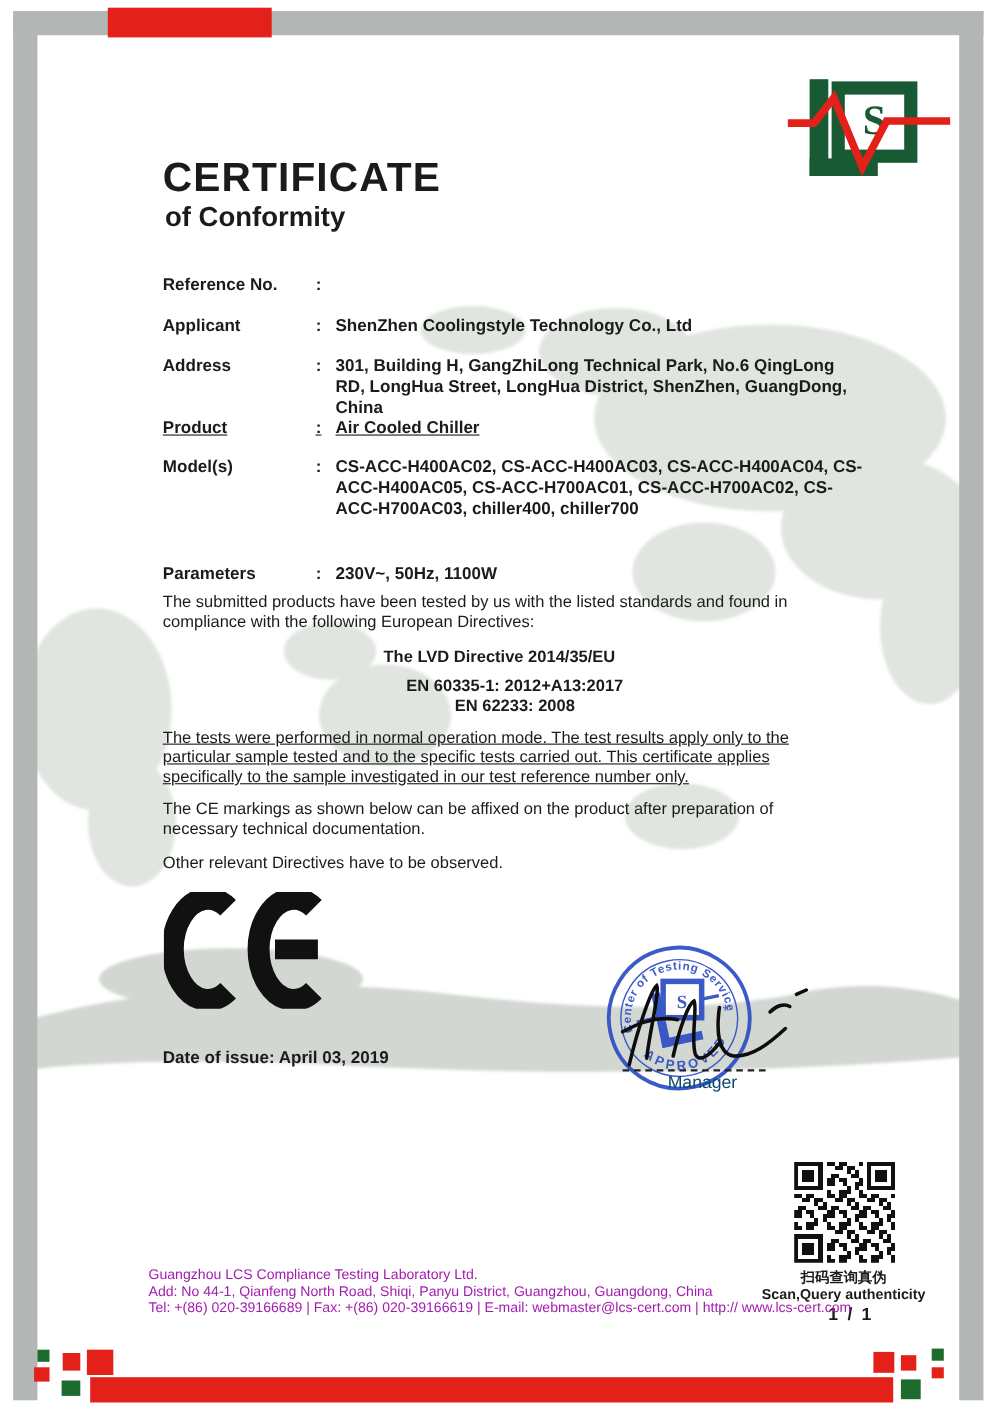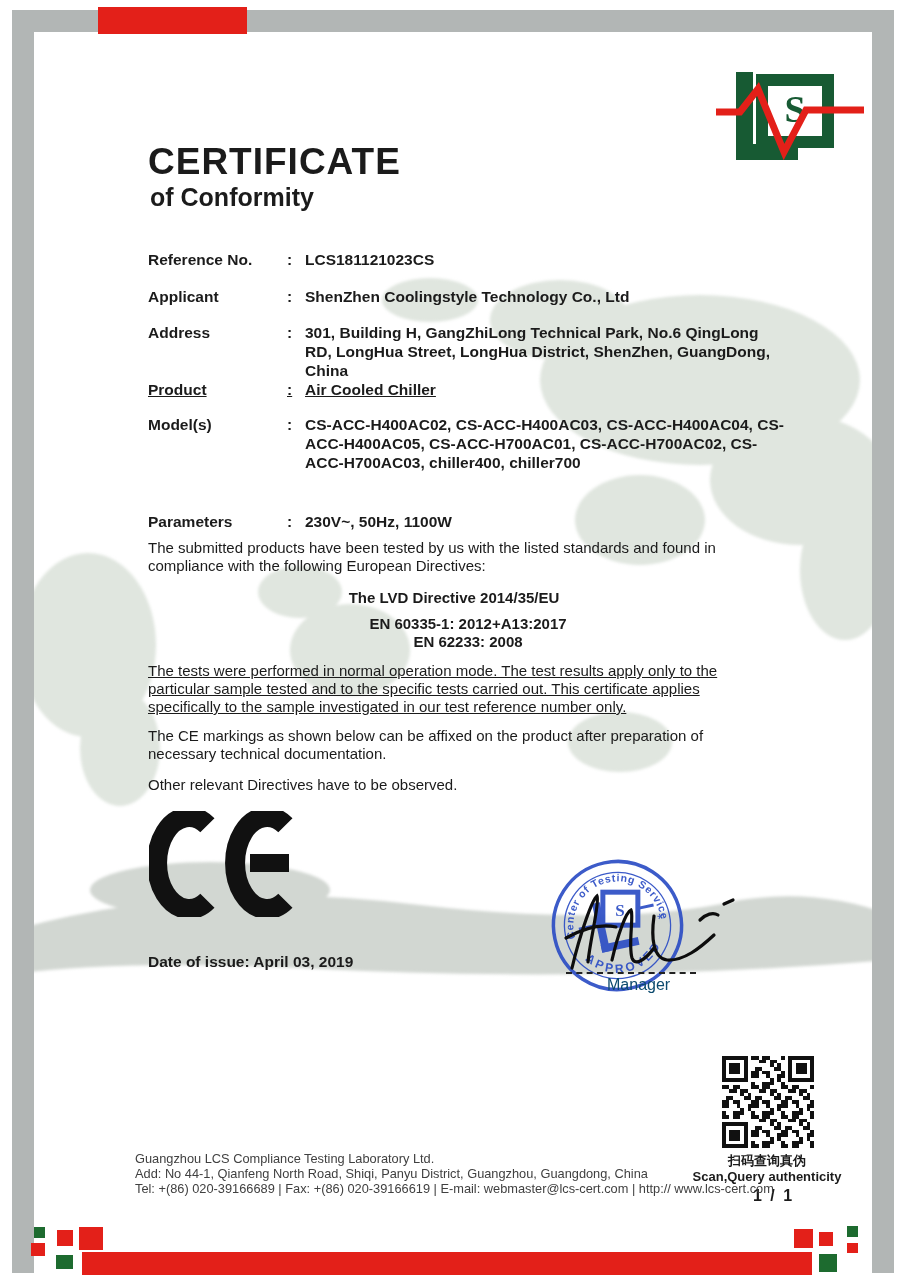--- a/index.html
+++ b/index.html
@@ -33,21 +33,21 @@
   .mb12{margin-bottom:8px;text-align:center;} .mb11{margin-bottom:11px;} .mb13{margin-bottom:13px;}
   .std{font-size:15px;font-weight:700;line-height:18px;text-align:center;}
   .date-issue{position:absolute;left:148px;top:953px;font-size:15.5px;font-weight:700;}
   
   .stamp{position:absolute;left:545px;top:853px;width:145px;height:145px;
          transform:rotate(-12deg);opacity:.93;}
   .sig{position:absolute;left:540px;top:872px;}
   .sig-line{position:absolute;left:566px;top:972px;width:130px;border-top:2px dashed #222;}
   .manager{position:absolute;left:607px;top:976px;font-size:16px;color:#0c4a6e;}
   
-  .footer{position:absolute;left:135px;top:1152px;font-size:12.8px;line-height:14.8px;color:#404040;}
+  .footer{position:absolute;left:135px;top:1152px;font-size:12.8px;line-height:14.8px;color:#a21caf;}
   .qr{position:absolute;left:722px;top:1056px;width:92px;height:92px;}
   .qr-captions{position:absolute;left:688px;top:1153px;width:158px;text-align:center;
                font-weight:700;font-size:13px;line-height:15.5px;}
   .page-num{position:absolute;left:753px;top:1187px;font-size:16px;font-weight:700;letter-spacing:2px;}
 </style>
 </head>
 <body>
 
 <div class="page">
 
@@ -99,21 +99,20 @@
   </svg>
 
   <div class="content">
     <h1 class="title1">CERTIFICATE</h1>
     <h2 class="title2">of Conformity</h2>
 
     <div class="fields">
       <div class="frow m18">
         <span>Reference No.</span>
         <span class="colon">:</span>
-        <span>LCS181121023CS</span>
       </div>
       <div class="frow m17">
         <span>Applicant</span>
         <span class="colon">:</span>
         <span>ShenZhen Coolingstyle Technology Co., Ltd</span>
       </div>
       <div class="frow m13">
         <span>Address</span>
         <span class="colon">:</span>
         <span>301, Building H, GangZhiLong Technical Park, No.6 QingLong RD, LongHua Street, LongHua District, ShenZhen, GuangDong, China</span>

